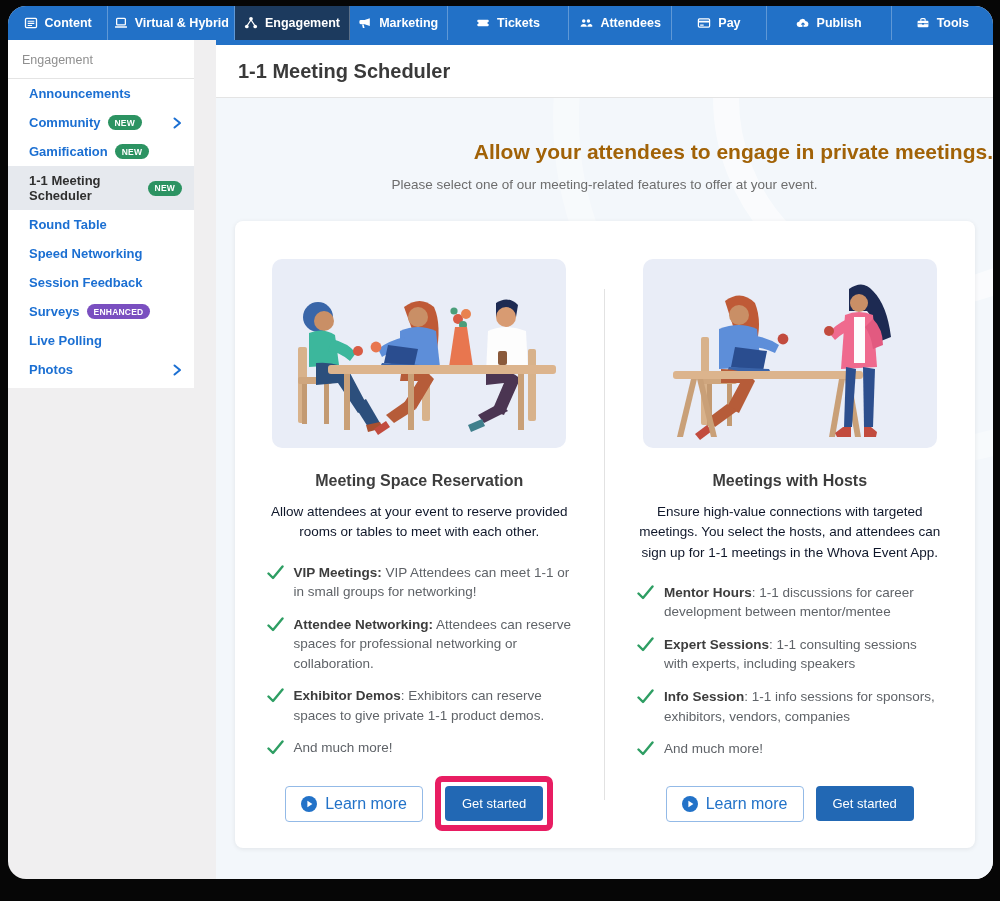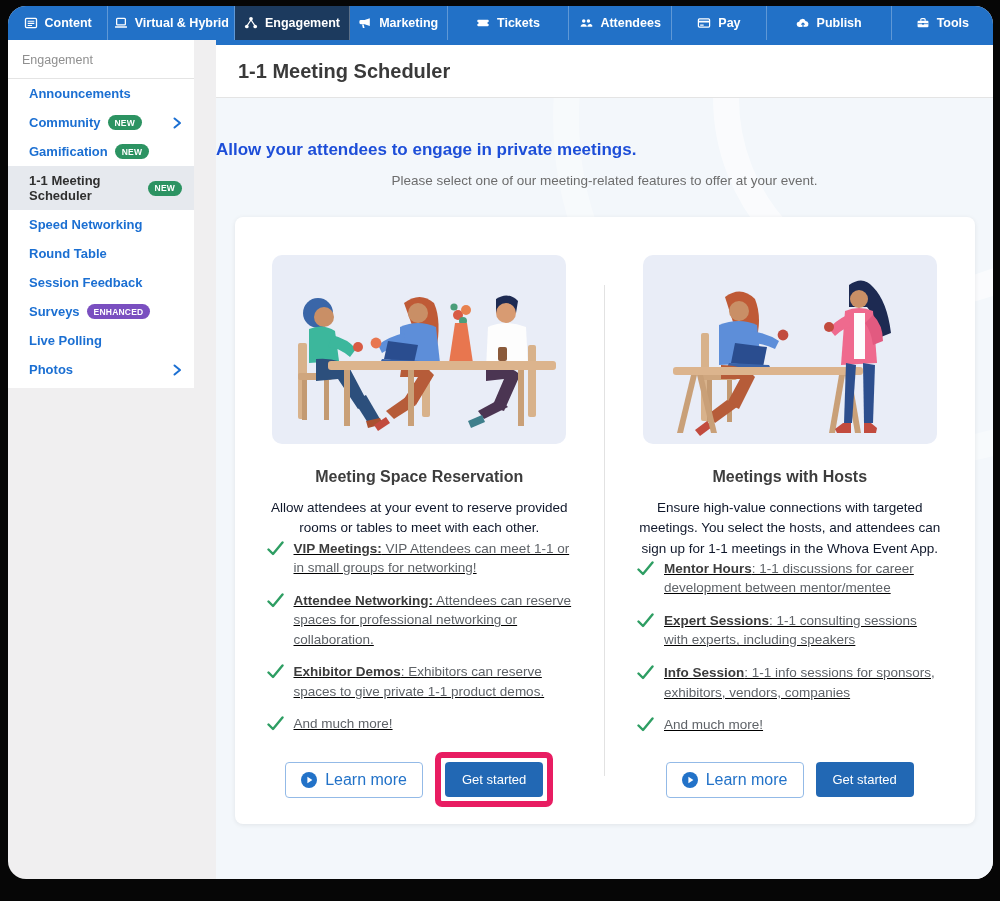--- a/index.html
+++ b/index.html
@@ -45,34 +45,34 @@
   .main { flex:1; display:flex; flex-direction:column; min-width:0; }
   .main-topbar { height:5px; background:#2271c7; flex:none; }
   .main-header { background:#fff; padding:15px 22px 14px; border-bottom:1px solid #e4e4e4; flex:none; }
   .main-header h1 { font-size:20px; font-weight:600; color:#3a3a3a; }
   .main-content { flex:1; background:#f3f7fb; position:relative; overflow:hidden; }
   .arc { position:absolute; border-radius:50%; border:26px solid rgba(255,255,255,.55); pointer-events:none; }
   .arc.a1 { width:420px; height:420px; right:-140px; top:-210px; }
   .arc.a2 { width:700px; height:700px; right:-260px; top:-330px; border-color:rgba(255,255,255,.35); }
   .content-inner { position:relative; z-index:1; }
 
-  .intro-h { margin-top:42px; text-align:left; font-size:17px; font-weight:600; color:#1d4ed8; }
+  .intro-h { margin-top:42px; text-align:right; font-size:21px; font-weight:600; color:#a16207; }
   .intro-s { margin-top:13px; text-align:center; font-size:13.5px; color:#6d6d6d; }
 
   .card { width:740px; margin:29px auto 0; background:#fff; border-radius:8px;
           box-shadow:0 1px 5px rgba(0,0,0,.08); display:flex; align-items:stretch;
           padding:38px 0 26px; }
   .card-col { flex:1; padding:0 32px; display:flex; flex-direction:column; align-items:center; }
   .v-divider { width:1px; background:#e2e2e2; margin:30px 0 22px; flex:none; }
 
   .illus { width:294px; height:189px; background:#e9edf7; border-radius:10px; overflow:hidden; flex:none; }
   .card-title { margin-top:24px; font-size:16px; font-weight:bold; color:#3d3d3d; text-align:center; }
   .card-desc { margin-top:12px; font-size:13.5px; color:#0f172a; line-height:1.5;
                text-align:center; max-width:332px; }
-  .features { list-style:none; width:100%; max-width:326px;text-decoration:underline; }
+  .features { list-style:none; margin-top:20px; width:100%; max-width:326px; }
   .features li { display:flex; gap:10px; margin-bottom:13px; font-size:13.5px;
                  color:#5f6368; line-height:1.45; }
   .features li strong { color:#3d3d3d; }
   .features svg { width:17px; height:17px; flex:none; margin-top:1px; }
 
   .btn-row { margin-top:auto; padding-top:14px; display:flex; align-items:center; gap:12px; }
   .btn-learn { display:flex; align-items:center; gap:8px; padding:8px 15px; background:#fff;
                border:1px solid #93bae7; border-radius:4px; color:#2272c8; font-size:16px;
                font-family:inherit; cursor:pointer; }
   .btn-learn svg { width:16px; height:16px; }
@@ -179,24 +179,24 @@
       </div>
       <div class="side-item">
         <span>Gamification</span>
         <span class="badge green">NEW</span>
       </div>
       <div class="side-item selected">
         <span>1-1 Meeting Scheduler</span>
         <span class="badge green">NEW</span>
       </div>
       <div class="side-item">
+        <span>Round Table</span>
+      </div>
+      <div class="side-item">
         <span>Speed Networking</span>
-      </div>
-      <div class="side-item">
-        <span>Round Table</span>
       </div>
       <div class="side-item">
         <span>Session Feedback</span>
       </div>
       <div class="side-item">
         <span>Surveys</span>
         <span class="badge purple">ENHANCED</span>
       </div>
       <div class="side-item">
         <span>Live Polling</span>

